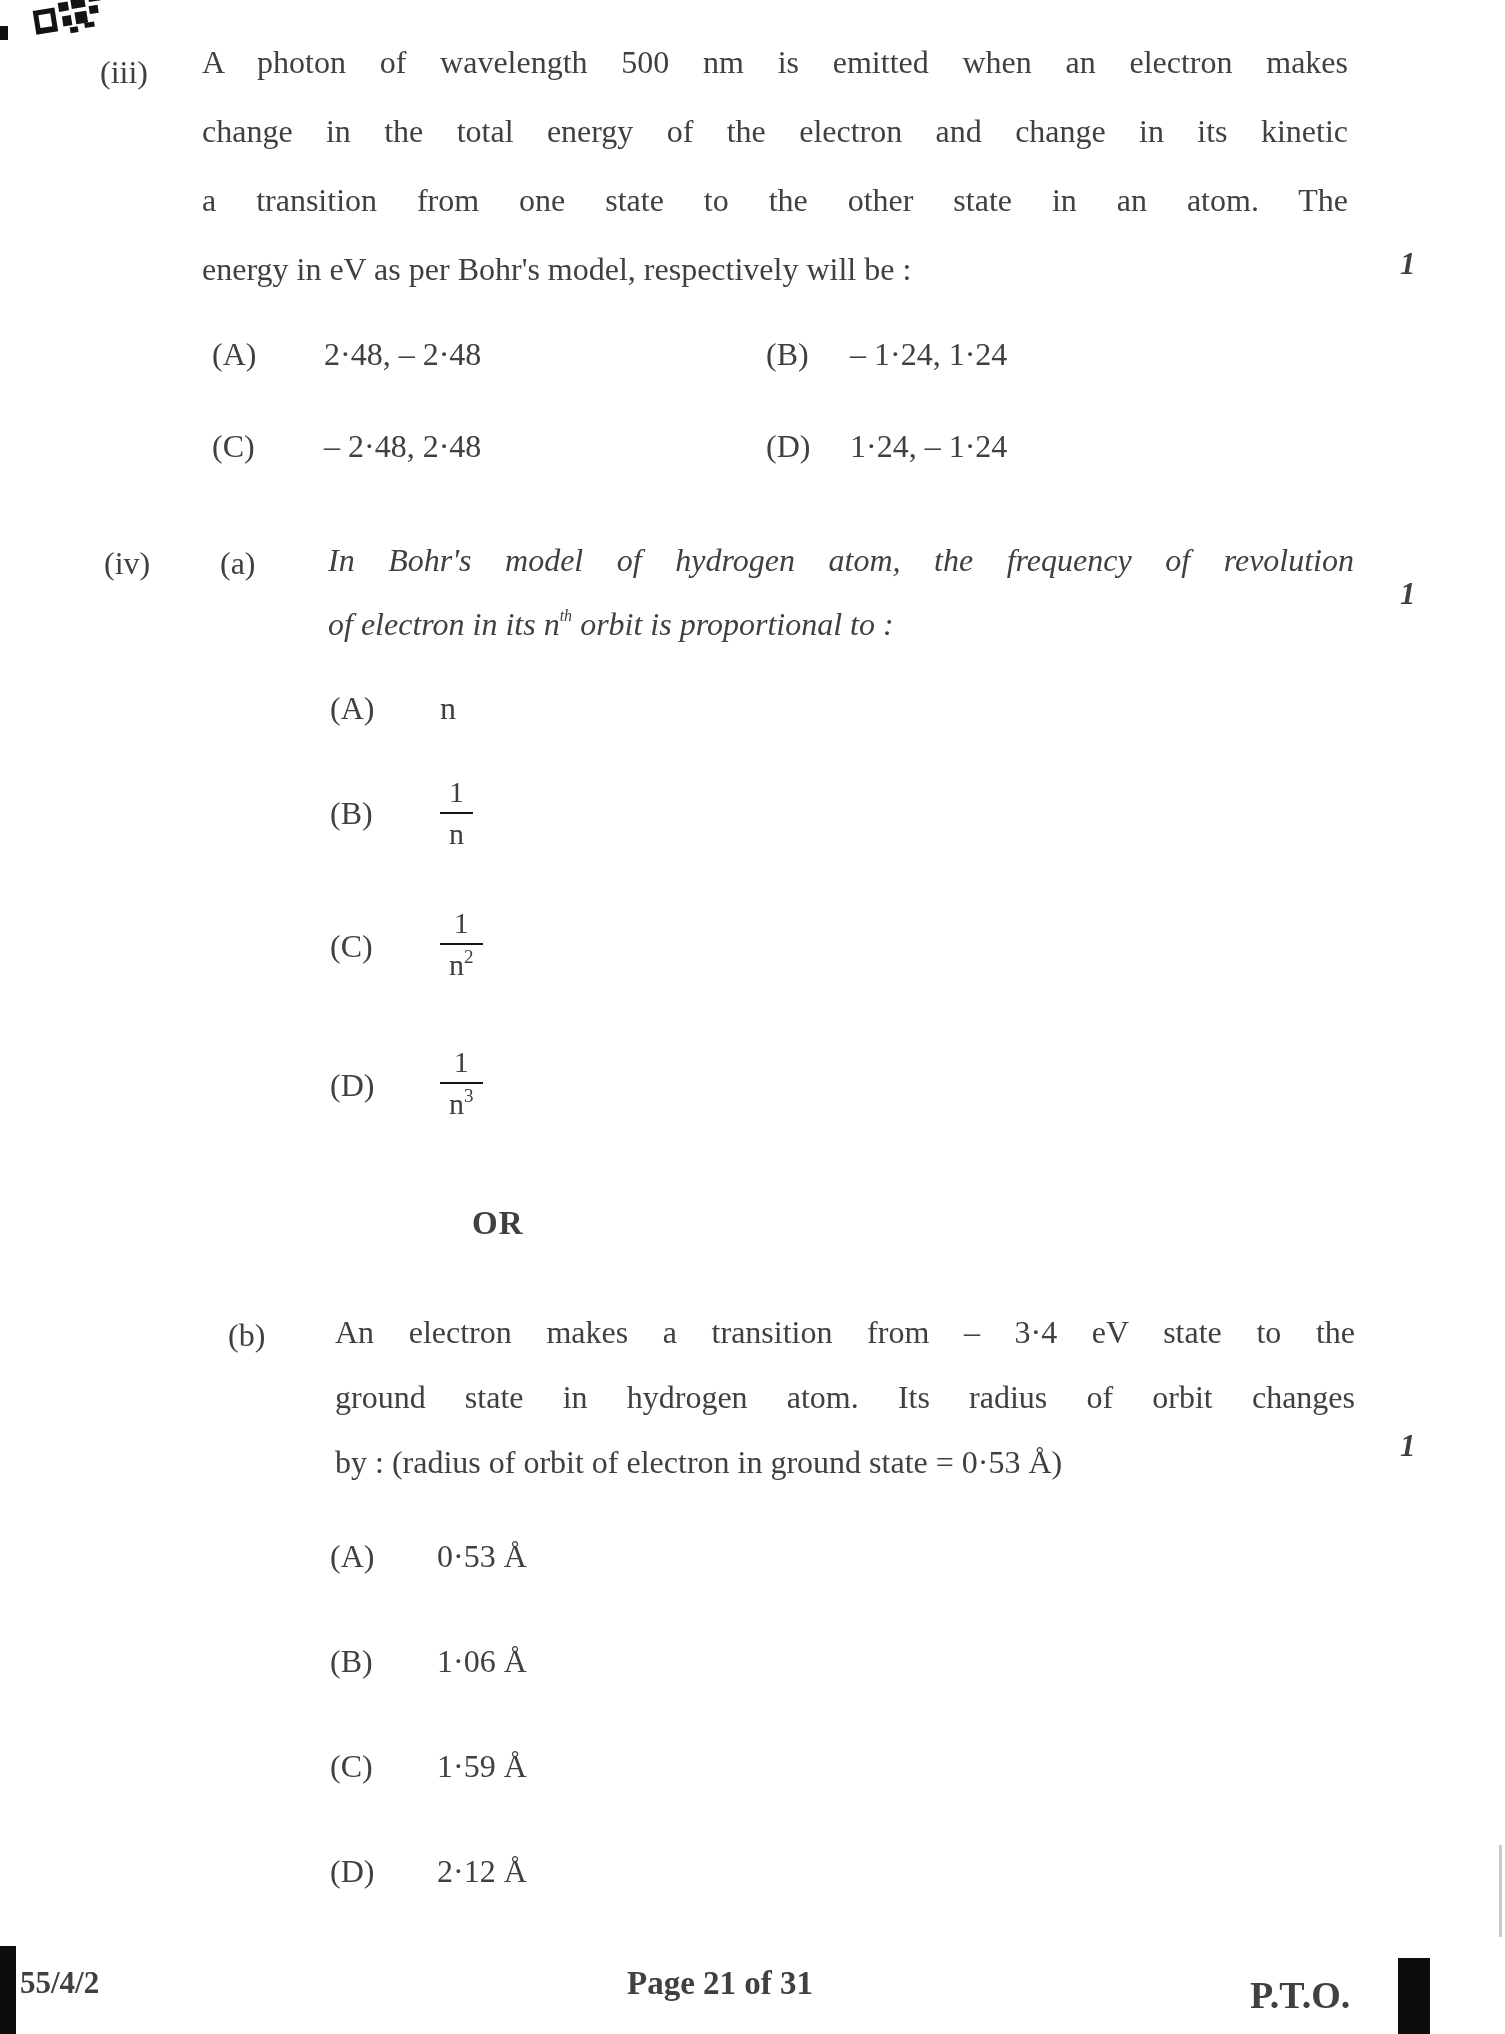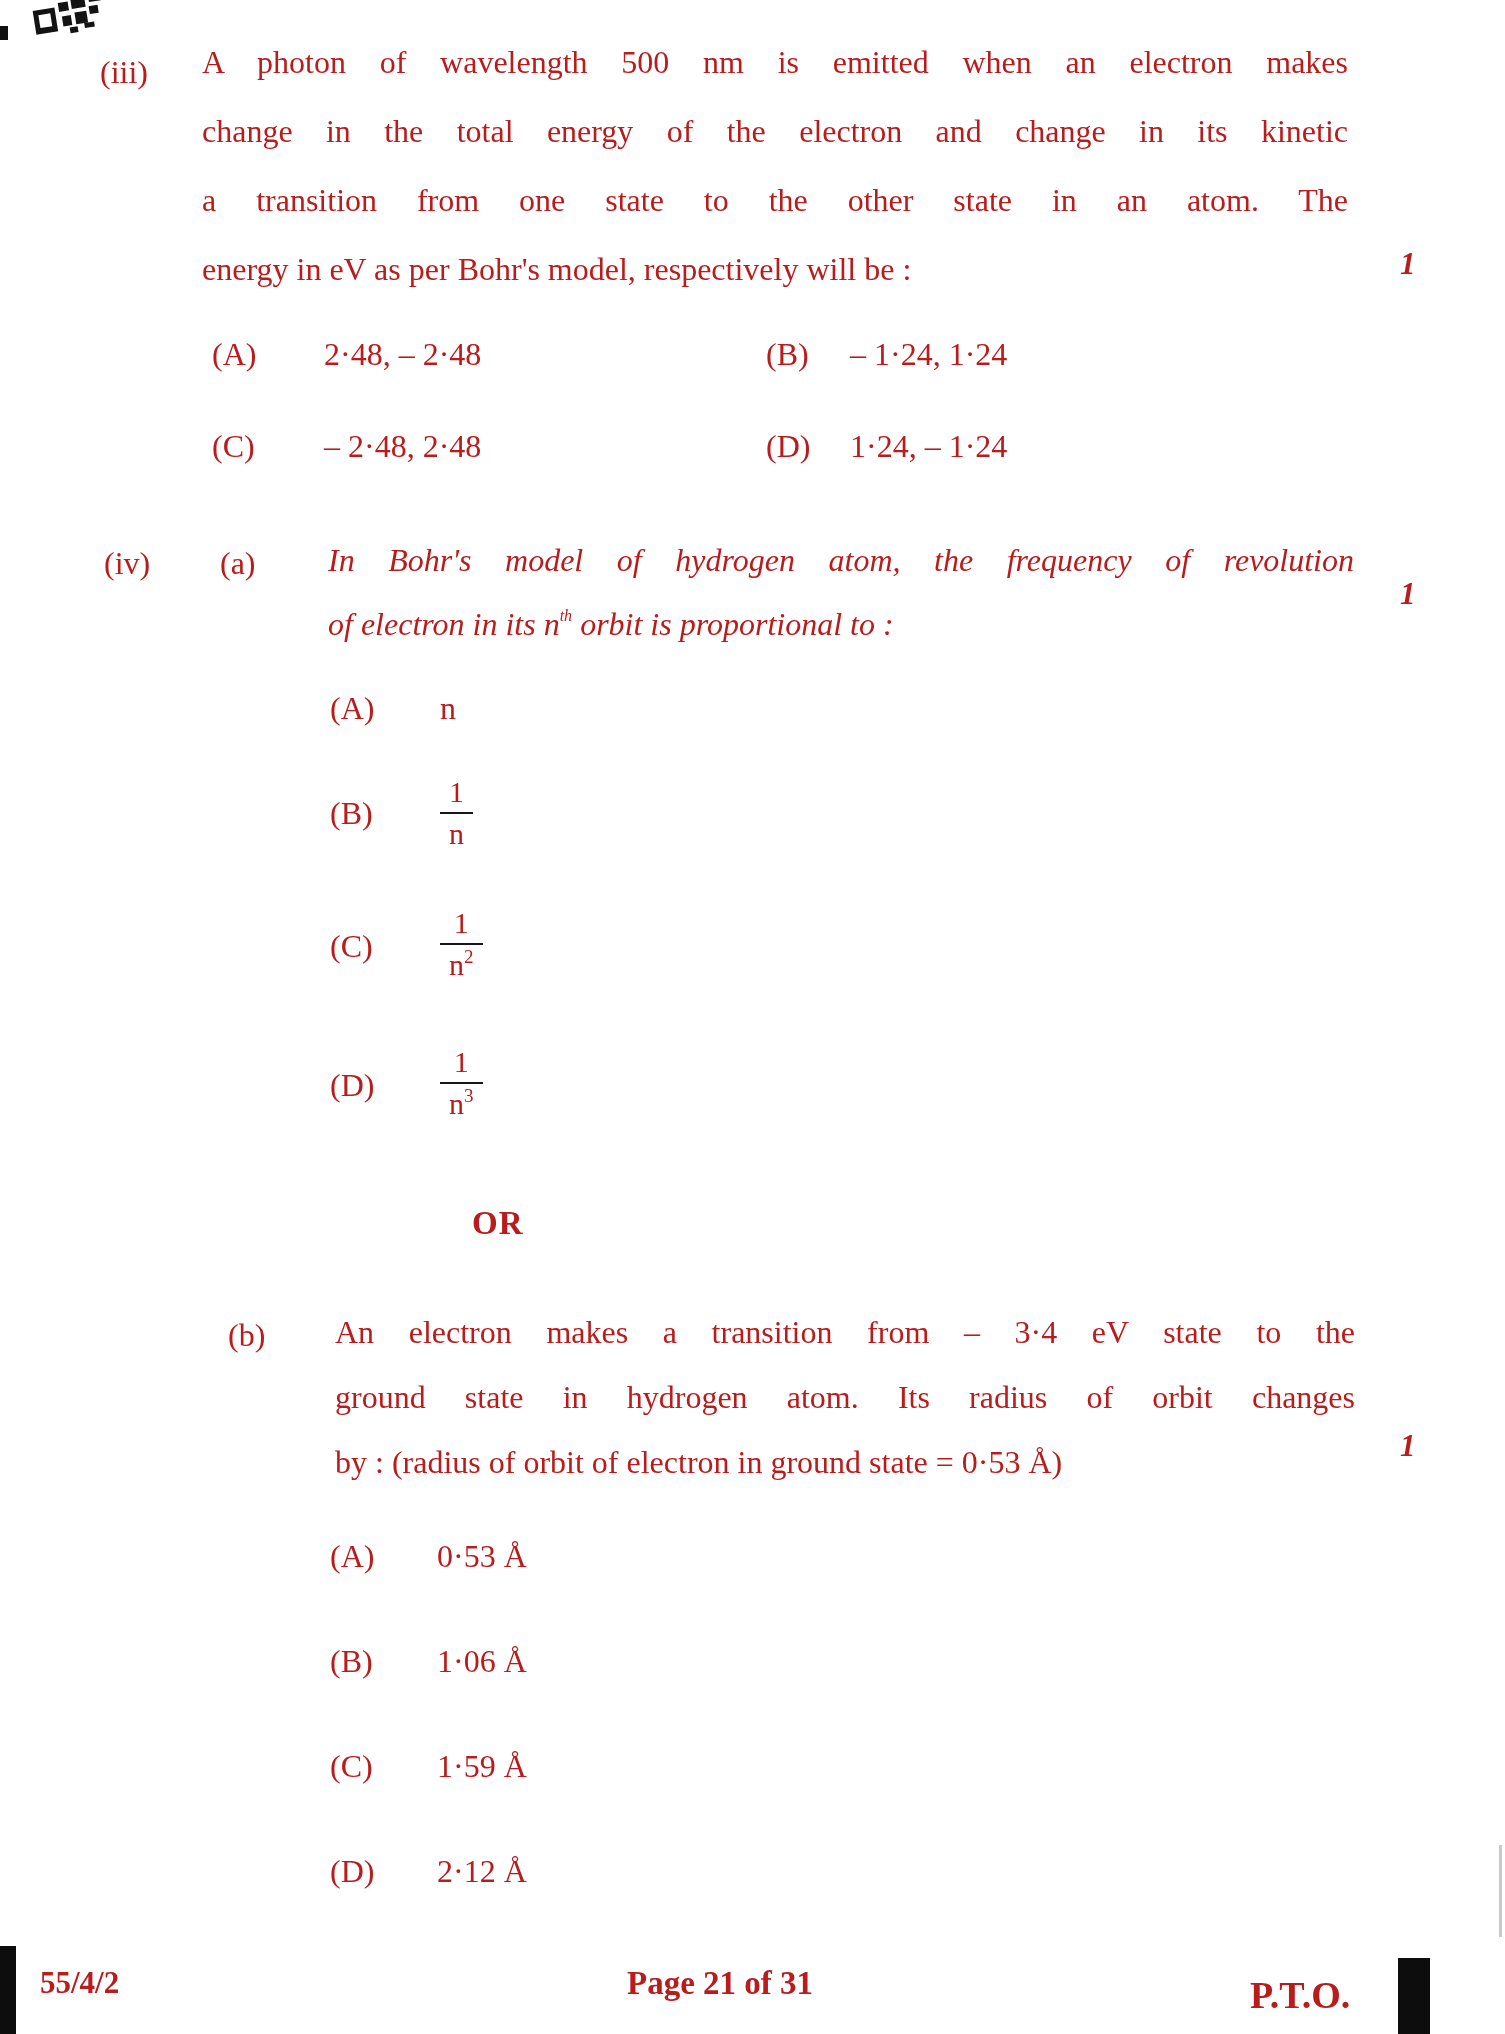--- a/index.html
+++ b/index.html
@@ -1,18 +1,18 @@
 <!DOCTYPE html>
 <html><head>
 <meta charset="utf-8">
 <style>
   html,body { margin:0; padding:0; background:#e8e8e8; }
   .page {
     position:relative; width:1505px; height:2034px; background:#ffffff;
-    font-family:"Liberation Serif", serif; color:#b91c1c; overflow:hidden;
+    font-family:"Liberation Serif", serif; color:#404040; overflow:hidden;
     margin:0 auto;
   }
   .abs { position:absolute; }
   .qlabel { font-size:32px; line-height:40px; }
   .para { font-size:32px; }
   .para .pline { height:69px; line-height:69px; white-space:nowrap; }
   .para .pline.just { text-align:justify; text-align-last:justify; white-space:normal; }
   .lh64 .pline { height:64px; line-height:64px; }
   .lh65 .pline { height:65px; line-height:65px; }
   .mark { font-size:31px; font-style:italic; font-weight:bold; line-height:36px; }
@@ -134,18 +134,18 @@
     <span>1·59 Å</span>
   </div>
   <div class="abs optrow" style="left:330px; top:1851px;">
     <span class="letter w107">(D)</span>
     <span>2·12 Å</span>
   </div>
 
   <div class="abs scanline" style="left:1499px; top:1845px; width:3px; height:92px;"></div>
 
   <div class="abs bar" style="left:0; top:1946px; width:16px; height:88px;"></div>
-  <div class="abs footer-text" style="left:40px; top:1964px;">55/4/2</div>
+  <div class="abs footer-text" style="left:20px; top:1964px;">55/4/2</div>
   <div class="abs footer-text" style="left:580px; top:1964px; width:280px; text-align:center; font-size:33px;">Page 21 of 31</div>
   <div class="abs footer-text" style="left:1250px; top:1976px; font-size:38px;">P.T.O.</div>
   <div class="abs bar" style="left:1398px; top:1958px; width:32px; height:76px;"></div>
 
 </div>
 
 </body></html>

